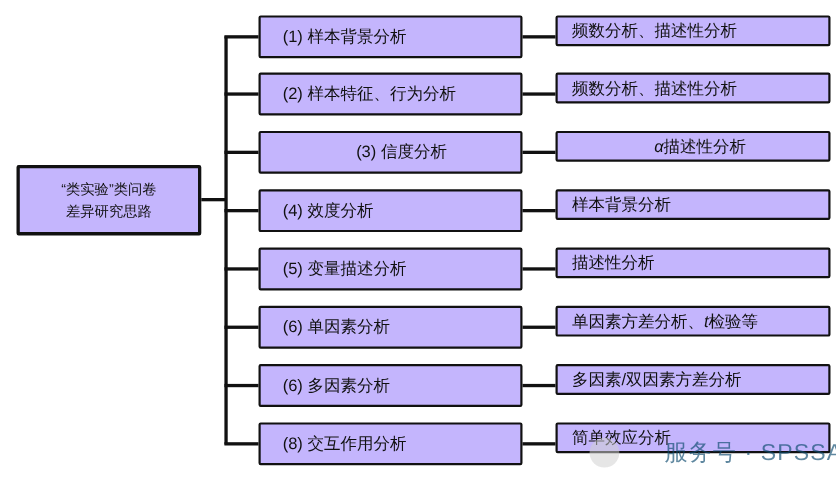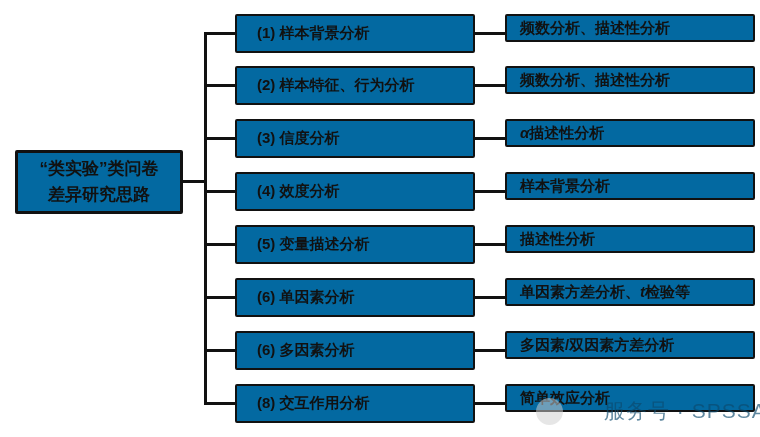--- a/index.html
+++ b/index.html
@@ -8,51 +8,51 @@
     background:#ffffff;
   }
   .canvas {
     position:relative;
     width:760px; height:437px;
     background:#ffffff;
     overflow:hidden;
   }
   .box {
     position:absolute;
-    background:#0369a1;
+    background:#c4b5fd;
     border:2.5px solid #111111;
     border-radius:2px;
     box-sizing:border-box;
     display:flex;
     align-items:center;
-    font-weight:bold;
+    font-weight:normal;
     color:#111111;
     z-index:2;
   }
   .root-box {
     left:15px; top:150px; width:168px; height:64px;
     border-width:3px;
     flex-direction:column;
     justify-content:center;
-    font-size:17px;
+    font-size:13px;
     line-height:1.55;
     text-align:center;
   }
   .mid-box   { left:235px; width:240px; height:39px; padding-left:20px; font-size:15px; }
   .right-box { left:505px; width:250px; height:28px; padding-left:13px; font-size:15px; }
   .hline { position:absolute; height:2.5px; background:#111111; z-index:1; }
   .vline { position:absolute; width:2.5px;  background:#111111; z-index:1; }
   .trunk      { left:204px; top:33px; height:371px; }
   .root-conn  { left:183px; top:180px; width:22px; }
   .branch     { left:204px; width:31px; }
   .conn       { left:475px; width:30px; }
   
   .r0 .box { top:14px; }  .r0 .hline { top:32px; }
   .r1 .box { top:66px; }  .r1 .hline { top:84px; }
-  .r2 .box { top:119px; } .r2 .hline { top:137px; }
+  .r2 .box { top:119px;justify-content:center; } .r2 .hline { top:137px; }
   .r3 .box { top:172px; } .r3 .hline { top:190px; }
   .r4 .box { top:225px; } .r4 .hline { top:243px; }
   .r5 .box { top:278px;text-align:center; } .r5 .hline { top:296px; }
   .r6 .box { top:331px; } .r6 .hline { top:349px; }
   .r7 .box { top:384px;align-items:center; } .r7 .hline { top:402px; }
   .watermark {
     position:absolute;
     left:536px; top:397px;
     display:flex;
     align-items:center;

